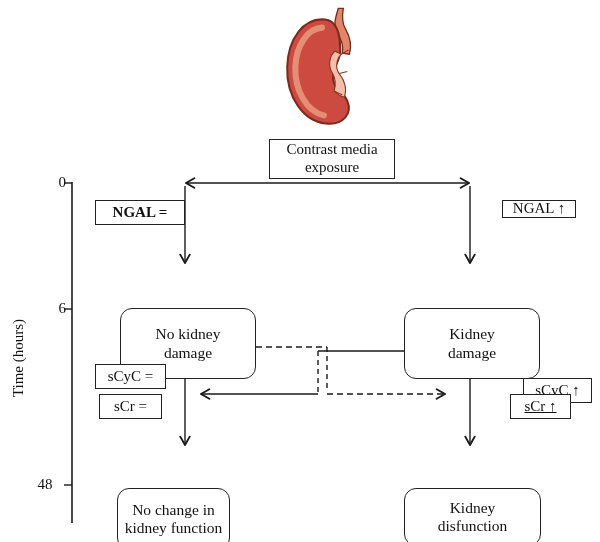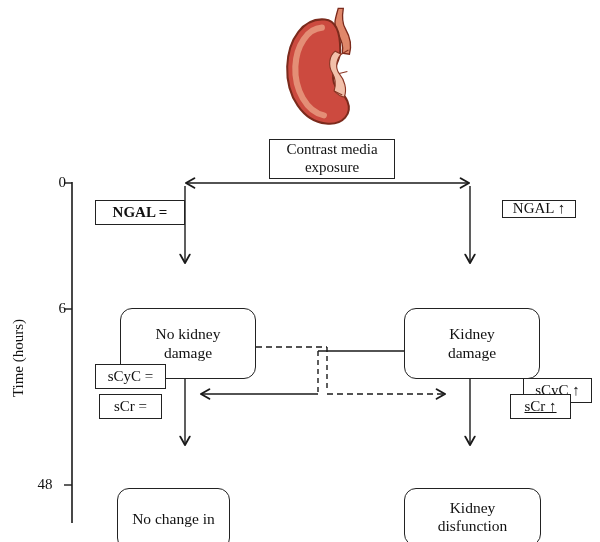--- a/index.html
+++ b/index.html
@@ -110,19 +110,20 @@
     <span>damage</span>
   </div>
 
   <div class="box" style="left:95px; top:364px; width:71px; height:25px;">sCyC =</div>
   <div class="box" style="left:99px; top:394px; width:63px; height:25px;">sCr =</div>
   <div class="box" style="left:523px; top:364px; width:69px; height:25px;margin-top:14px;">sCyC ↑</div>
   <div class="box" style="left:510px; top:394px; width:61px; height:25px;text-decoration:underline;">sCr ↑</div>
 
   <div class="box rounded" style="left:117px; top:452px; width:113px; height:62px;">
     <span>No change in</span>
+    <span>kidney function</span>
   </div>
   <div class="box rounded" style="left:404px; top:452px; width:137px; height:58px;">
     <span>Kidney</span>
     <span>disfunction</span>
   </div>
 
 </div>
 
 </body></html>

